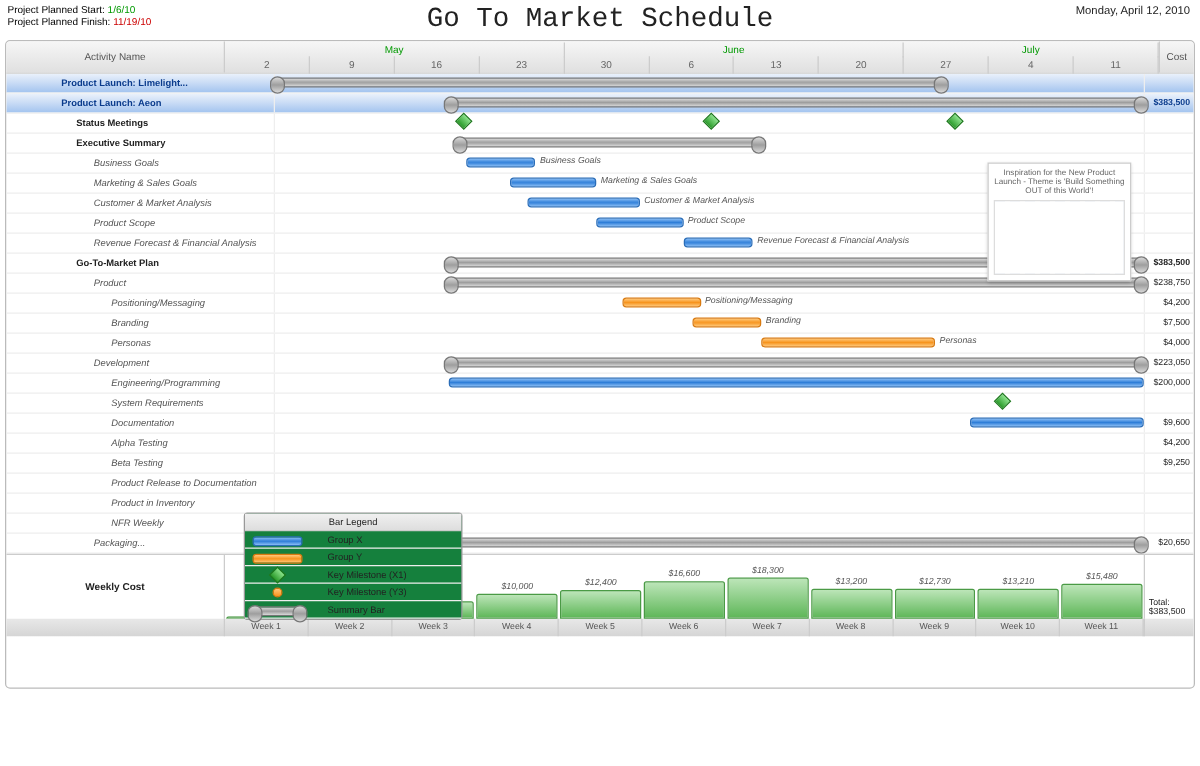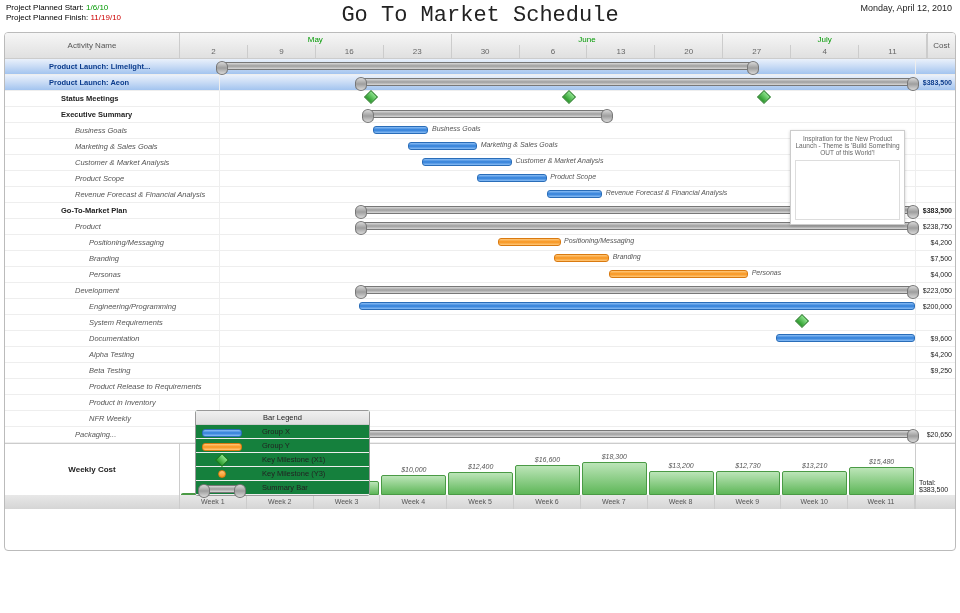--- a/index.html
+++ b/index.html
@@ -237,21 +237,21 @@
         <div class="rname ind3">Alpha Testing</div>
         <div class="rtl"></div>
         <div class="rcost">$4,200</div>
       </div>
       <div class="row">
         <div class="rname ind3">Beta Testing</div>
         <div class="rtl"></div>
         <div class="rcost">$9,250</div>
       </div>
       <div class="row">
-        <div class="rname ind3">Product Release to Requirements</div>
+        <div class="rname ind3">Product Release to Documentation</div>
         <div class="rtl"></div>
         <div class="rcost"></div>
       </div>
       <div class="row">
         <div class="rname ind3">Product in Inventory</div>
         <div class="rtl"></div>
         <div class="rcost"></div>
       </div>
       <div class="row">
         <div class="rname ind3">NFR Weekly</div>

